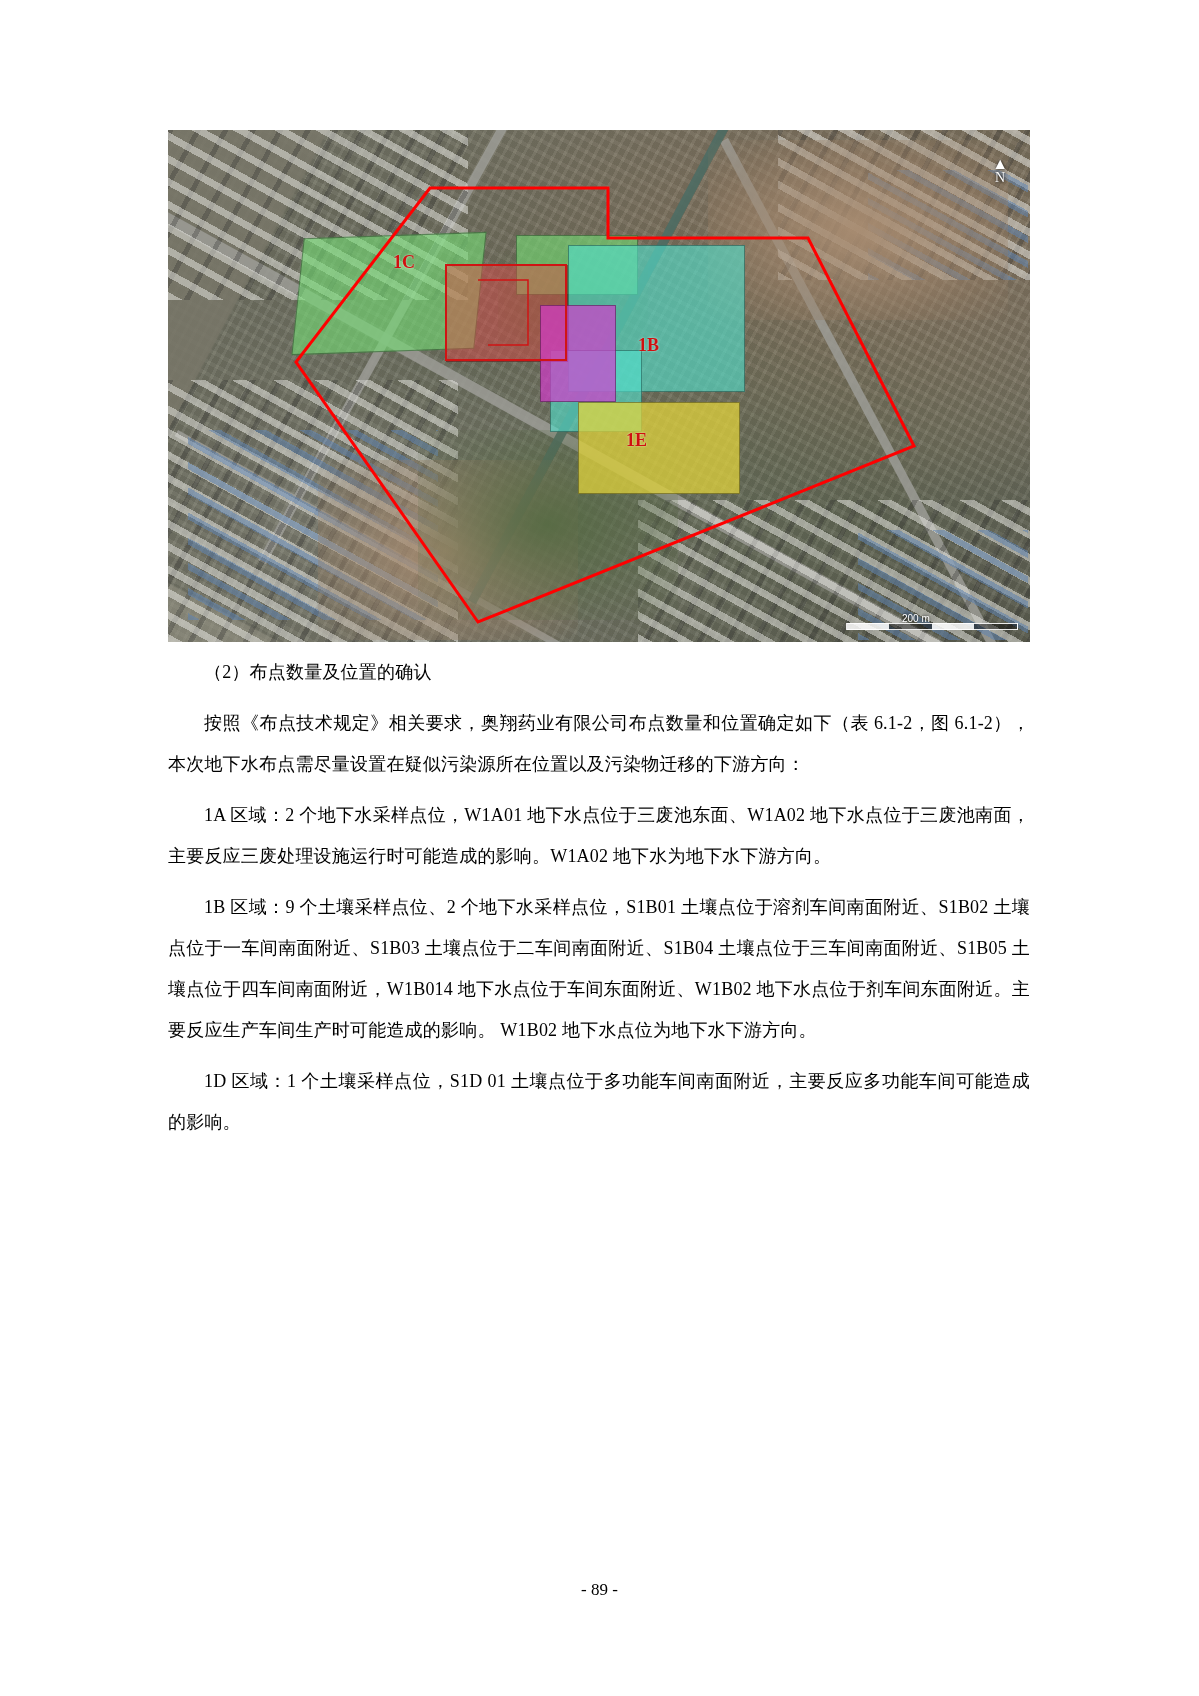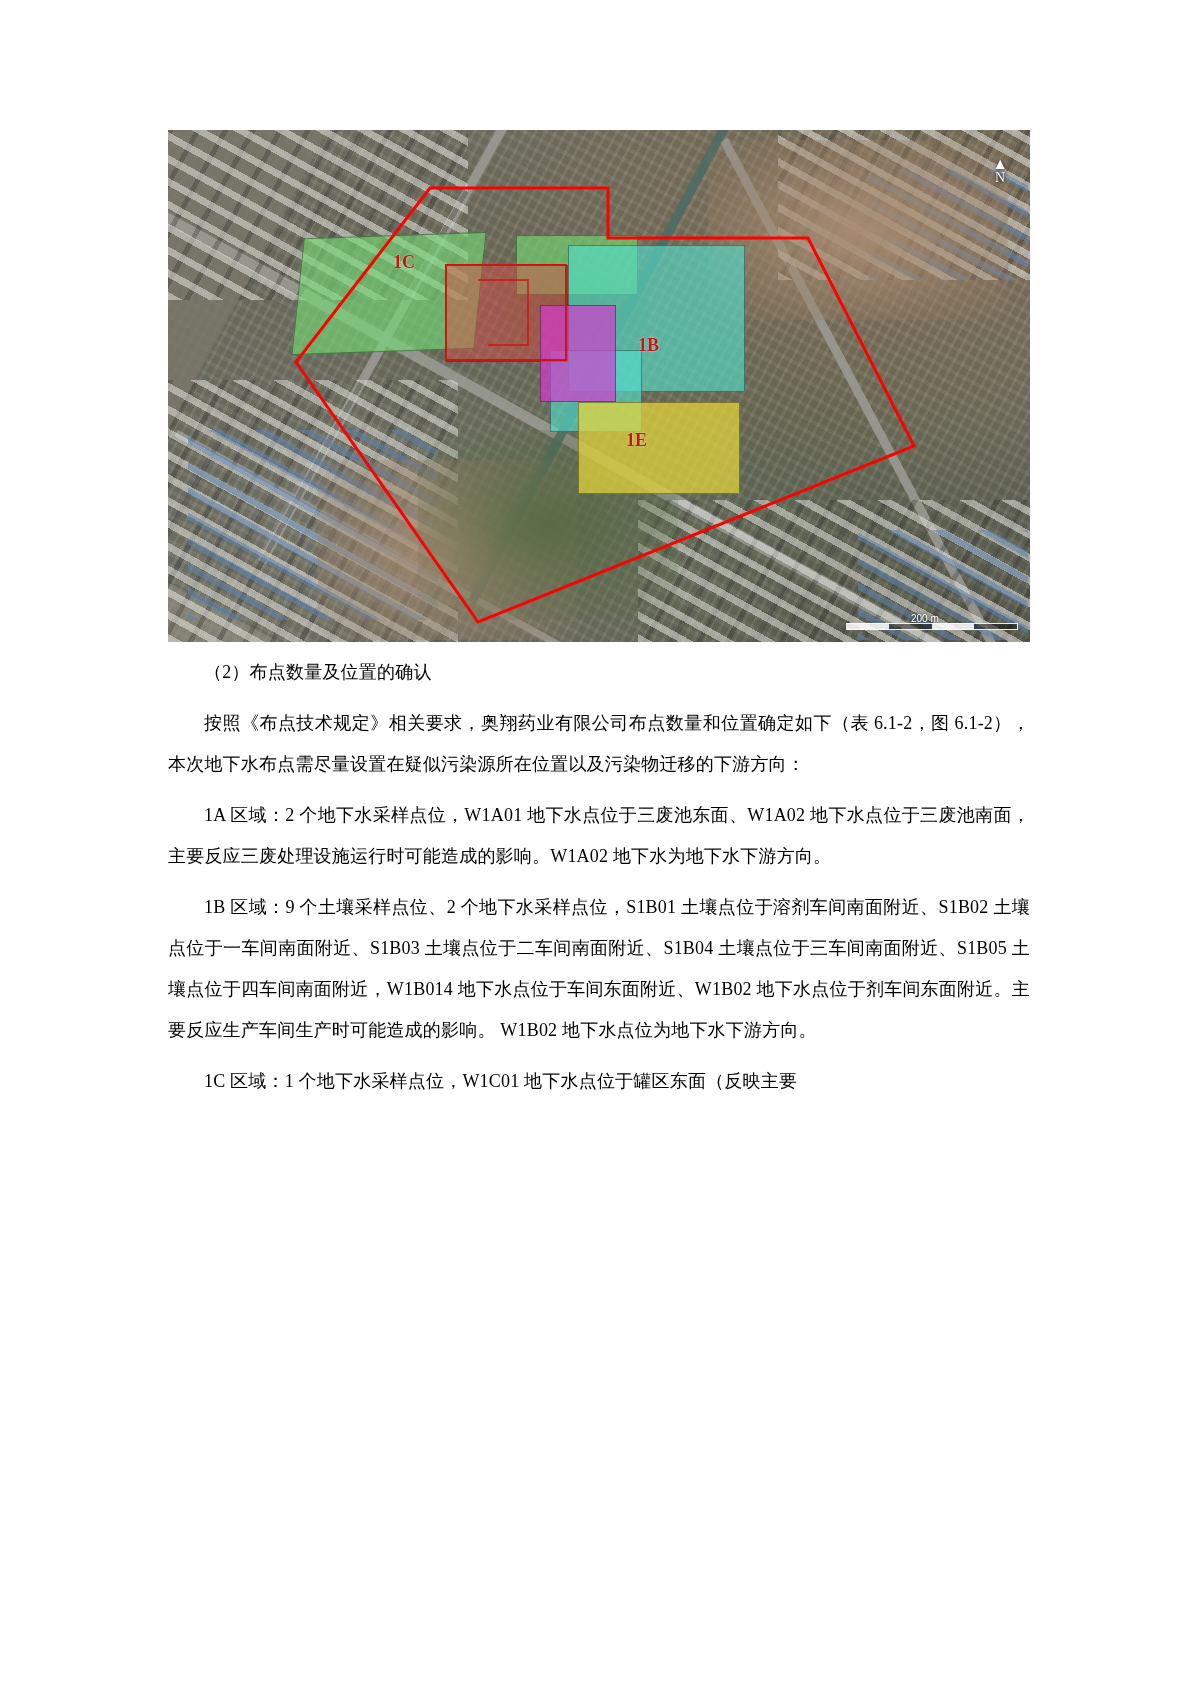--- a/index.html
+++ b/index.html
@@ -185,21 +185,21 @@
   }
   .scalebar .bar {
     position: absolute;
     left: 0; bottom: 0;
     width: 170px; height: 5px;
     border: 1px solid rgba(255,255,255,0.9);
     background: linear-gradient(to right, rgba(255,255,255,0.85) 0 25%, rgba(0,0,0,0.45) 25% 50%, rgba(255,255,255,0.85) 50% 75%, rgba(0,0,0,0.45) 75% 100%);
   }
   .scalebar .txt {
     position: absolute;
-    left: 65px;
+    left: 56px;
     bottom: 6px;
   }
 
   
   .figcaption {
     text-align: center;
     font-size: 20px;
     font-weight: bold;
     margin-top: 20px;
     letter-spacing: 1px;
@@ -280,17 +280,18 @@
         <div class="txt">200 m</div>
         <div class="bar"></div>
       </div>
     </div>
 
 
     <p class="body indent">（2）布点数量及位置的确认</p>
     <p class="body indent">按照《布点技术规定》相关要求，奥翔药业有限公司布点数量和位置确定如下（表 6.1-2，图 6.1-2），本次地下水布点需尽量设置在疑似污染源所在位置以及污染物迁移的下游方向：</p>
     <p class="body indent">1A 区域：2 个地下水采样点位，W1A01 地下水点位于三废池东面、W1A02 地下水点位于三废池南面，主要反应三废处理设施运行时可能造成的影响。W1A02 地下水为地下水下游方向。</p>
     <p class="body indent">1B 区域：9 个土壤采样点位、2 个地下水采样点位，S1B01 土壤点位于溶剂车间南面附近、S1B02 土壤点位于一车间南面附近、S1B03 土壤点位于二车间南面附近、S1B04 土壤点位于三车间南面附近、S1B05 土壤点位于四车间南面附近，W1B014 地下水点位于车间东面附近、W1B02 地下水点位于剂车间东面附近。主要反应生产车间生产时可能造成的影响。 W1B02 地下水点位为地下水下游方向。</p>
-    <p class="body indent">1C 区域：1 个地下水采样点位，W1C01 地下水点位于罐区东面（反映主要</p>
+    <p class="body indent">1D 区域：1 个土壤采样点位，S1D 01 土壤点位于多功能车间南面附近，主要反应多功能车间可能造成的影响。</p>
 
   </div>
 
+  <div class="footer">- 89 -</div>
 </div>
 
 </body></html>

